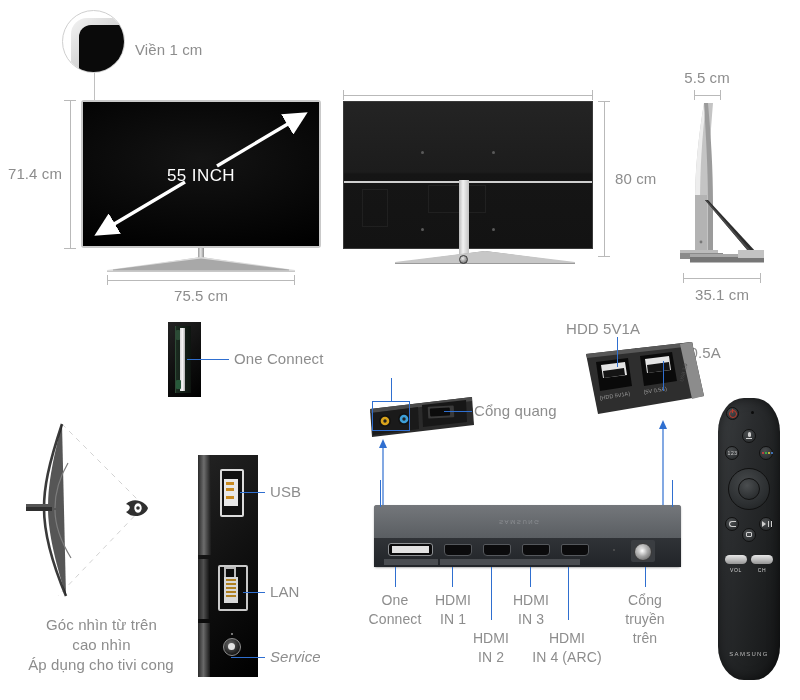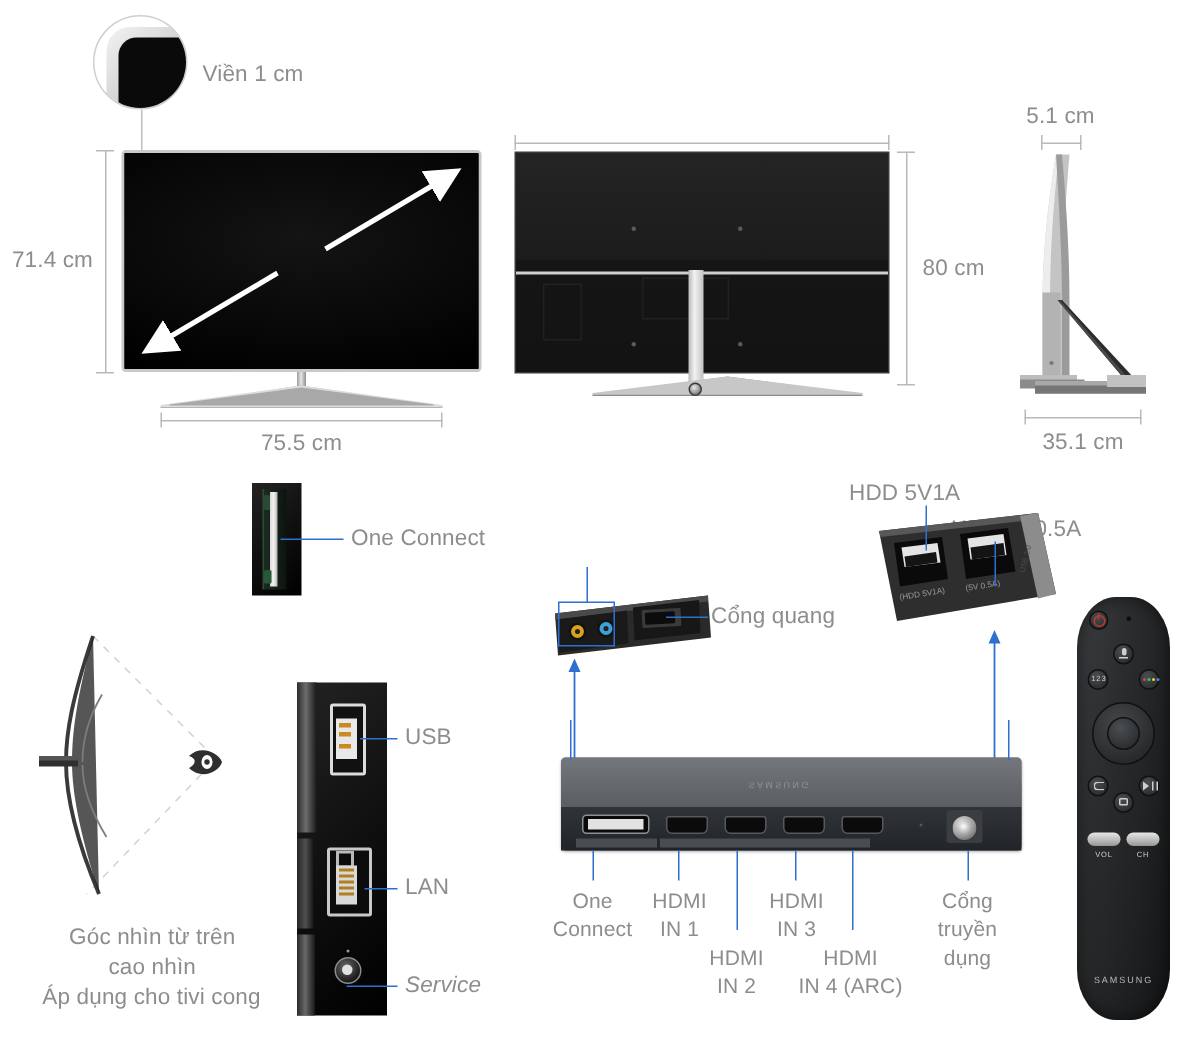--- a/index.html
+++ b/index.html
@@ -187,20 +187,21 @@
       <marker id="arwA" markerWidth="7" markerHeight="7" refX="5.4" refY="3.5" orient="auto">
           <path d="M0,0 L7,3.5 L0,7 Z" fill="#fff"></path>
         </marker>
       <marker id="arwB" markerWidth="7" markerHeight="7" refX="5.4" refY="3.5" orient="auto">
           <path d="M0,0 L7,3.5 L0,7 Z" fill="#fff"></path>
         </marker>
     </defs>
     <line x1="222" y1="15" x2="136" y2="66" stroke="#fff" stroke-width="3.4" marker-end="url(#arwA)" transform="rotate(180 179 40.5)"></line>
     <line x1="18" y1="133" x2="104" y2="82" stroke="#fff" stroke-width="3.4" marker-end="url(#arwB)" transform="rotate(180 61 107.5)"></line>
   </svg>
+  <div class="inch-text c" style="left:141px;top:166px;width:120px;text-align:center;">55 INCH</div>
 
   <div class="neck" style="left:198px;top:248px;width:6px;height:12px;"></div>
   <div style="position:absolute;left:107px;top:257px;width:188px;height:15px;">
     <svg width="188" height="15" viewBox="0 0 188 15">
       <polygon points="0,14 94,0 188,14 188,15 0,15" fill="#b5b5b5"></polygon>
       <polygon points="0,13 94,0 188,13 188,14.4 0,14.4" fill="#dcdcdc"></polygon>
       <polygon points="6,12.6 94,1.4 182,12.6 182,13.4 6,13.4" fill="#a8a8a8"></polygon>
     </svg>
   </div>
 
@@ -232,21 +233,21 @@
   <div class="coax" style="left:459px;top:255px;width:9px;height:9px;"></div>
 
   <div class="dim-v" style="left:604px;top:101px;height:155px;"></div>
   <div class="tick-h" style="left:598px;top:101px;width:12px;"></div>
   <div class="tick-h" style="left:598px;top:256px;width:12px;"></div>
   <div class="lbl" style="left:615px;top:170px;">80 cm</div>
 
   <div class="dim-h" style="left:694px;top:95px;width:27px;"></div>
   <div class="tick-v" style="left:694px;top:90px;height:10px;"></div>
   <div class="tick-v" style="left:720px;top:90px;height:10px;"></div>
-  <div class="lbl c" style="left:657px;top:69px;width:100px;">5.1 cm</div>
+  <div class="lbl c" style="left:657px;top:69px;width:100px;">5.5 cm</div>
 
   <div style="position:absolute;left:668px;top:100px;width:110px;height:165px;">
     <svg width="110" height="165" viewBox="0 0 110 165">
 
       <path d="M36,3 C30,40 27,70 27,104 L27,158 L40,158 L40,104 C40,70 42,40 45,3 Z" fill="#c4c4c4"></path>
       <path d="M36,3 C30,40 27,70 27,104 L27,158 L32,158 L32,104 C32,68 34,38 38,3 Z" fill="#ededed"></path>
       <path d="M40,3 C43,38 45,68 45,104 L45,158 L40,158 L40,104 C40,68 38,38 36,3 Z" fill="#9b9b9b"></path>
 
       <rect x="27" y="95" width="12" height="60" fill="#b3b3b3"></rect>
       <circle cx="33" cy="142" r="1.4" fill="#777"></circle>
@@ -447,21 +448,21 @@
   <div class="lbl c sm" style="left:359px;top:611px;width:72px;">Connect</div>
 
   <div class="lbl c sm" style="left:422px;top:592px;width:62px;">HDMI</div>
   <div class="lbl c sm" style="left:422px;top:611px;width:62px;">IN 1</div>
 
   <div class="lbl c sm" style="left:500px;top:592px;width:62px;">HDMI</div>
   <div class="lbl c sm" style="left:500px;top:611px;width:62px;">IN 3</div>
 
   <div class="lbl c sm" style="left:614px;top:592px;width:62px;">Cổng</div>
   <div class="lbl c sm" style="left:614px;top:611px;width:62px;">truyền</div>
-  <div class="lbl c sm" style="left:614px;top:630px;width:62px;">dụng</div>
+  <div class="lbl c sm" style="left:614px;top:630px;width:62px;">trên</div>
 
   <div class="lbl c sm" style="left:460px;top:630px;width:62px;">HDMI</div>
   <div class="lbl c sm" style="left:460px;top:649px;width:62px;">IN 2</div>
 
   <div class="lbl c sm" style="left:527px;top:630px;width:80px;">HDMI</div>
   <div class="lbl c sm" style="left:527px;top:649px;width:80px;">IN 4 (ARC)</div>
 
   <div class="remote" style="left:718px;top:398px;width:62px;height:282px;">
 
     <div class="rbtn" style="left:8px;top:9px;width:13px;height:13px;"></div>

